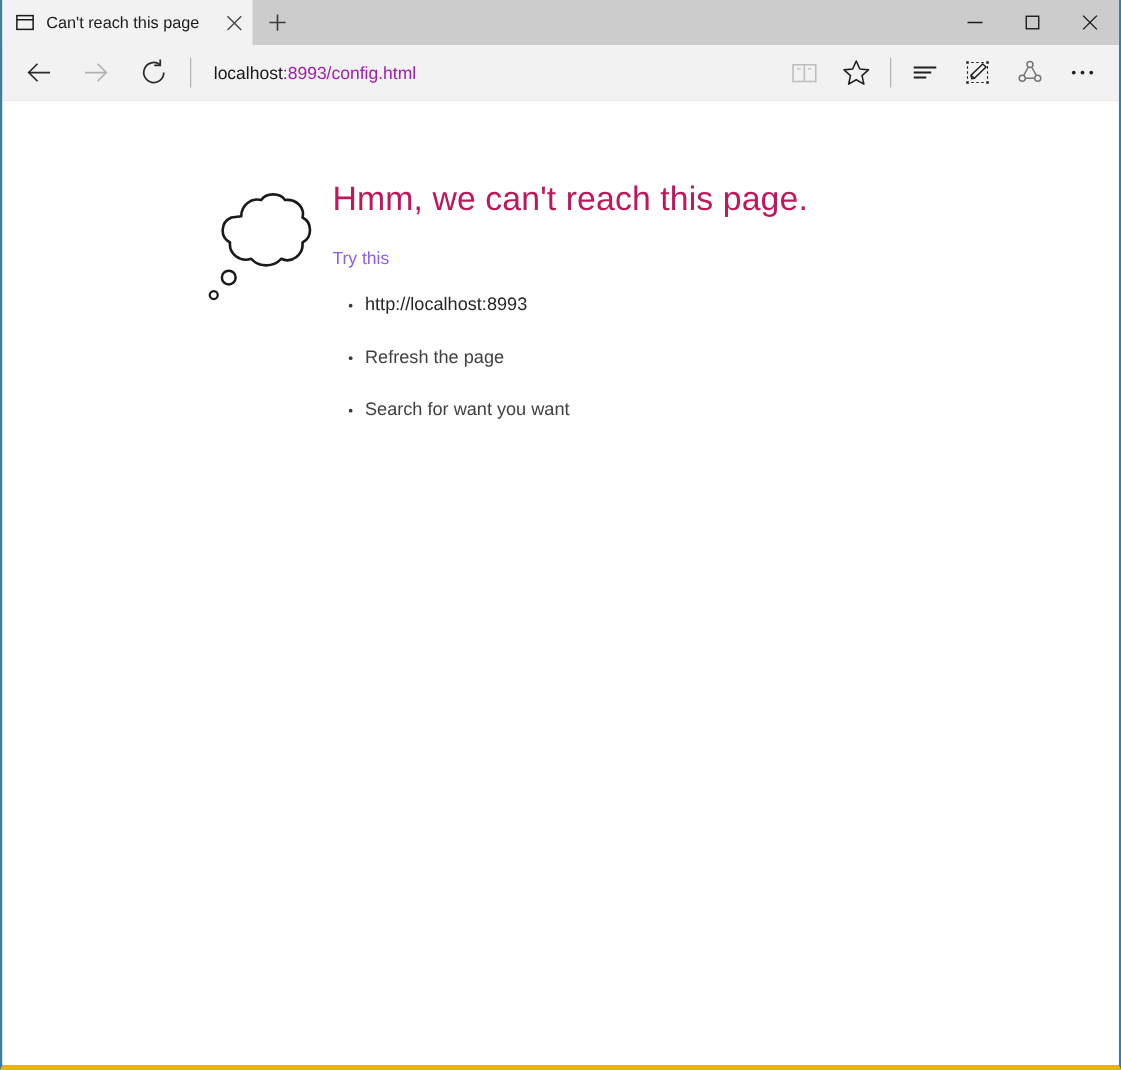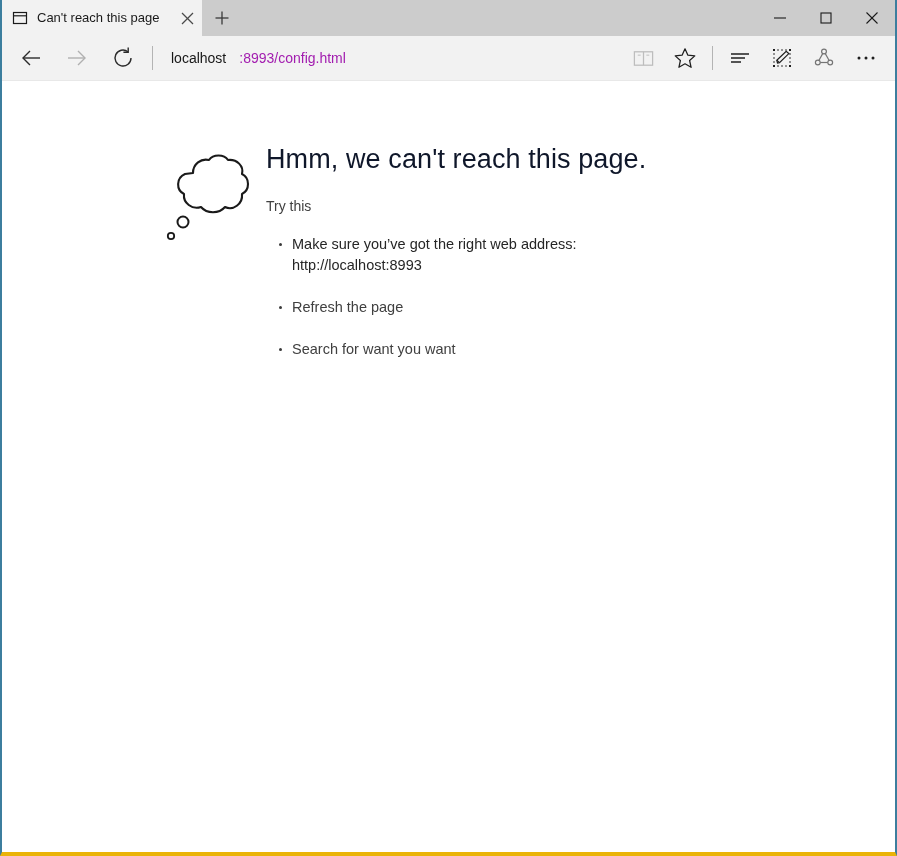--- a/index.html
+++ b/index.html
@@ -121,21 +121,20 @@
   }
   .addressbar {
     flex: 1;
     height: 40px;
     display: flex;
     align-items: center;
     padding-left: 12px;
     font-size: 14px;
     overflow: hidden;
     white-space: nowrap;
-    gap: 13px;
   }
   .url-host { color: #171717; }
   .url-rest { color: #a21caf; }
   .tb-icon {
     width: 42px;
     height: 40px;
     display: flex;
     align-items: center;
     justify-content: center;
     flex: none;
@@ -161,28 +160,28 @@
     padding-top: 8px;
   }
   .errtext {
     margin-left: 12px;
     padding-top: 0;
   }
   h1.errtitle {
     margin: 0;
     font-size: 27px;
     font-weight: 300;
-    color: #0f172a;
+    color: #be185d;
     letter-spacing: 0.1px;
     line-height: 32px;
   }
   .trythis {
     margin-top: 23px;
     font-size: 14px;
-    color: #404040;
+    color: #8b5cf6;
   }
   ul.tips {
     list-style: none;
     margin: 20px 0 0 0;
     padding: 0;
   }
   ul.tips li {
     position: relative;
     padding-left: 26px;
     margin-bottom: 21px;
@@ -364,21 +363,20 @@
           <circle cx="9" cy="85" r="3.2" fill="#ffffff" stroke="#1a1a1a" stroke-width="1.8"></circle>
         </svg>
       </div>
 
       <div class="errtext">
         <h1 class="errtitle">Hmm, we can't reach this page.</h1>
         <div class="trythis">Try this</div>
 
         <ul class="tips">
           <li>
-            <span>Make sure you’ve got the right web address:</span>
             <span class="tip-url">http://localhost:8993</span>
           </li>
           <li>
             <a href="#">Refresh the page</a>
           </li>
           <li>
             <a href="#">Search for want you want</a>
           </li>
         </ul>
       </div>

